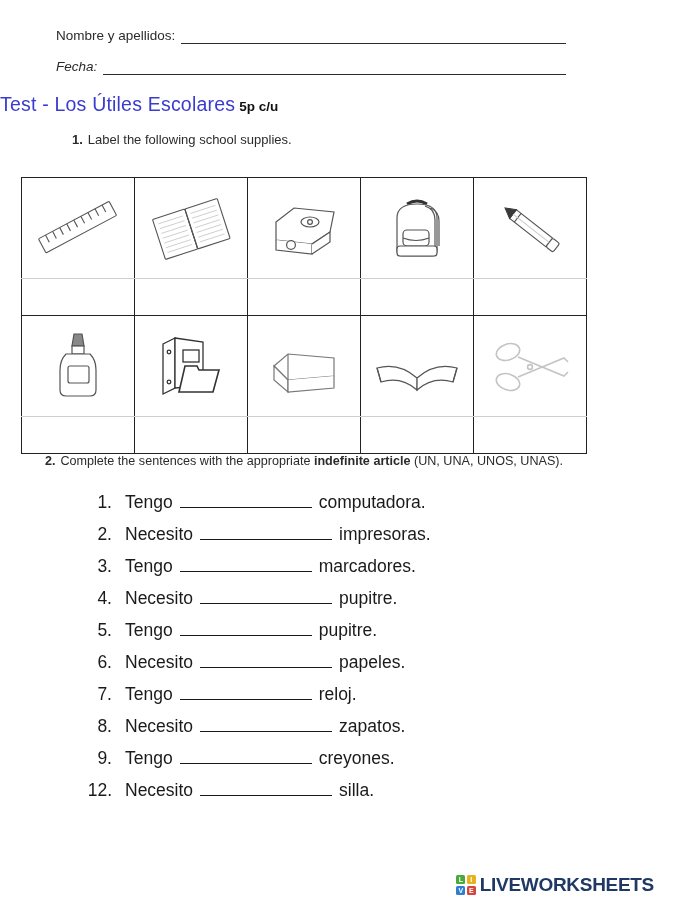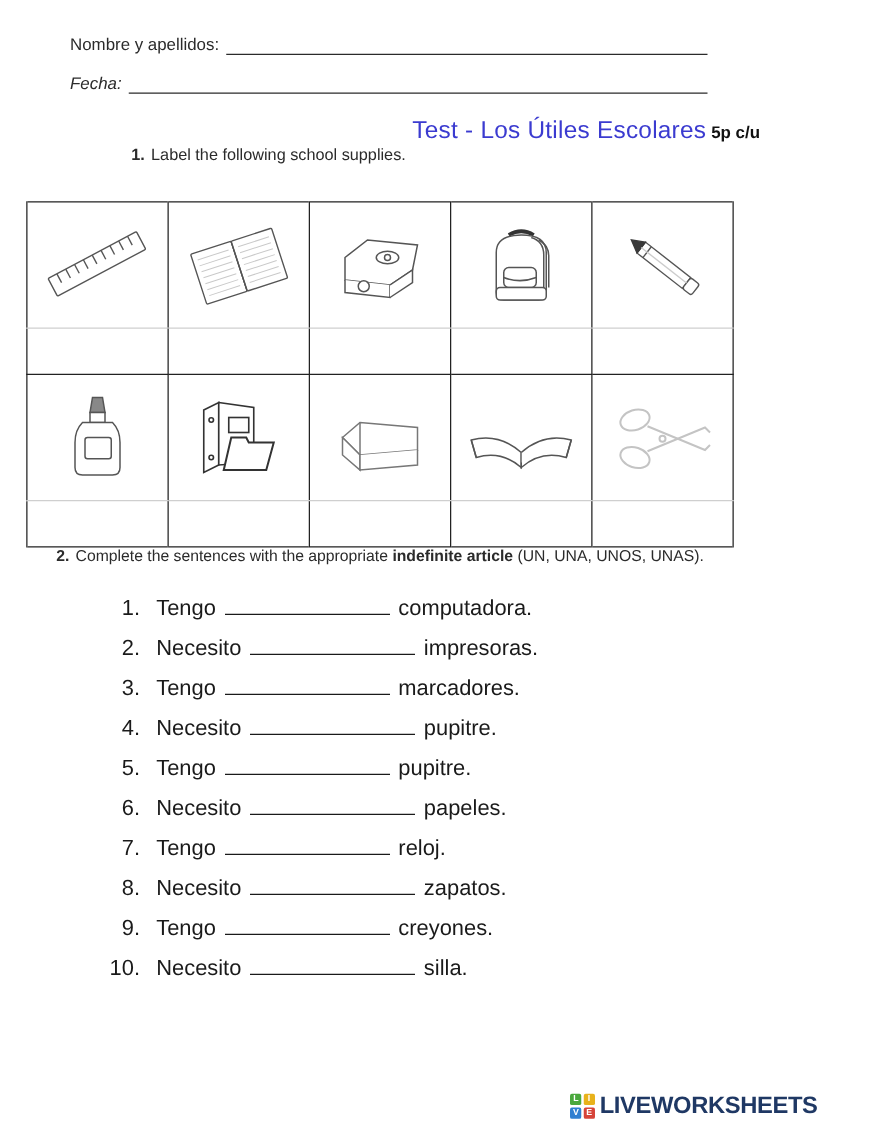--- a/index.html
+++ b/index.html
@@ -41,38 +41,39 @@
   }
   .field-rule {
     flex: 1 1 auto;
     border-bottom: 1.4px solid #2b2b2b;
     height: 13px;
     margin-left: 6px;
   }
 
   
   .title-wrap {
-    text-align: right;
+    text-align: left;
     margin-top: 18px;
   }
   .title-main {
     font-size: 19.5px;
     color: #3b3bd0;
     letter-spacing: 0.2px;
   }
   .title-points {
     font-size: 13.5px;
     font-weight: bold;
     color: #111111;
     margin-left: 4px;
   }
 
   
   .instr-1 {
-    padding-left: 105px;
+    margin-top: 16px;
+    padding-left: 72px;
     font-size: 13px;
     color: #2b2b2b;
   }
   .instr-num {
     font-weight: bold;
     margin-right: 5px;
   }
 
   
   .pic-table {
@@ -445,21 +446,21 @@
     </div>
 
     <div class="sentence">
       <span class="s-num">9.</span>
       <span class="s-verb">Tengo</span>
       <span class="s-blank"></span>
       <span class="s-noun">creyones.</span>
     </div>
 
     <div class="sentence">
-      <span class="s-num">10.</span>
+      <span class="s-num">12.</span>
       <span class="s-verb">Necesito</span>
       <span class="s-blank"></span>
       <span class="s-noun">silla.</span>
     </div>
 
   </div>
 
   <div class="footer">
     <span class="logo-tiles">
       <span style="background: rgb(74, 168, 61);">L</span>

